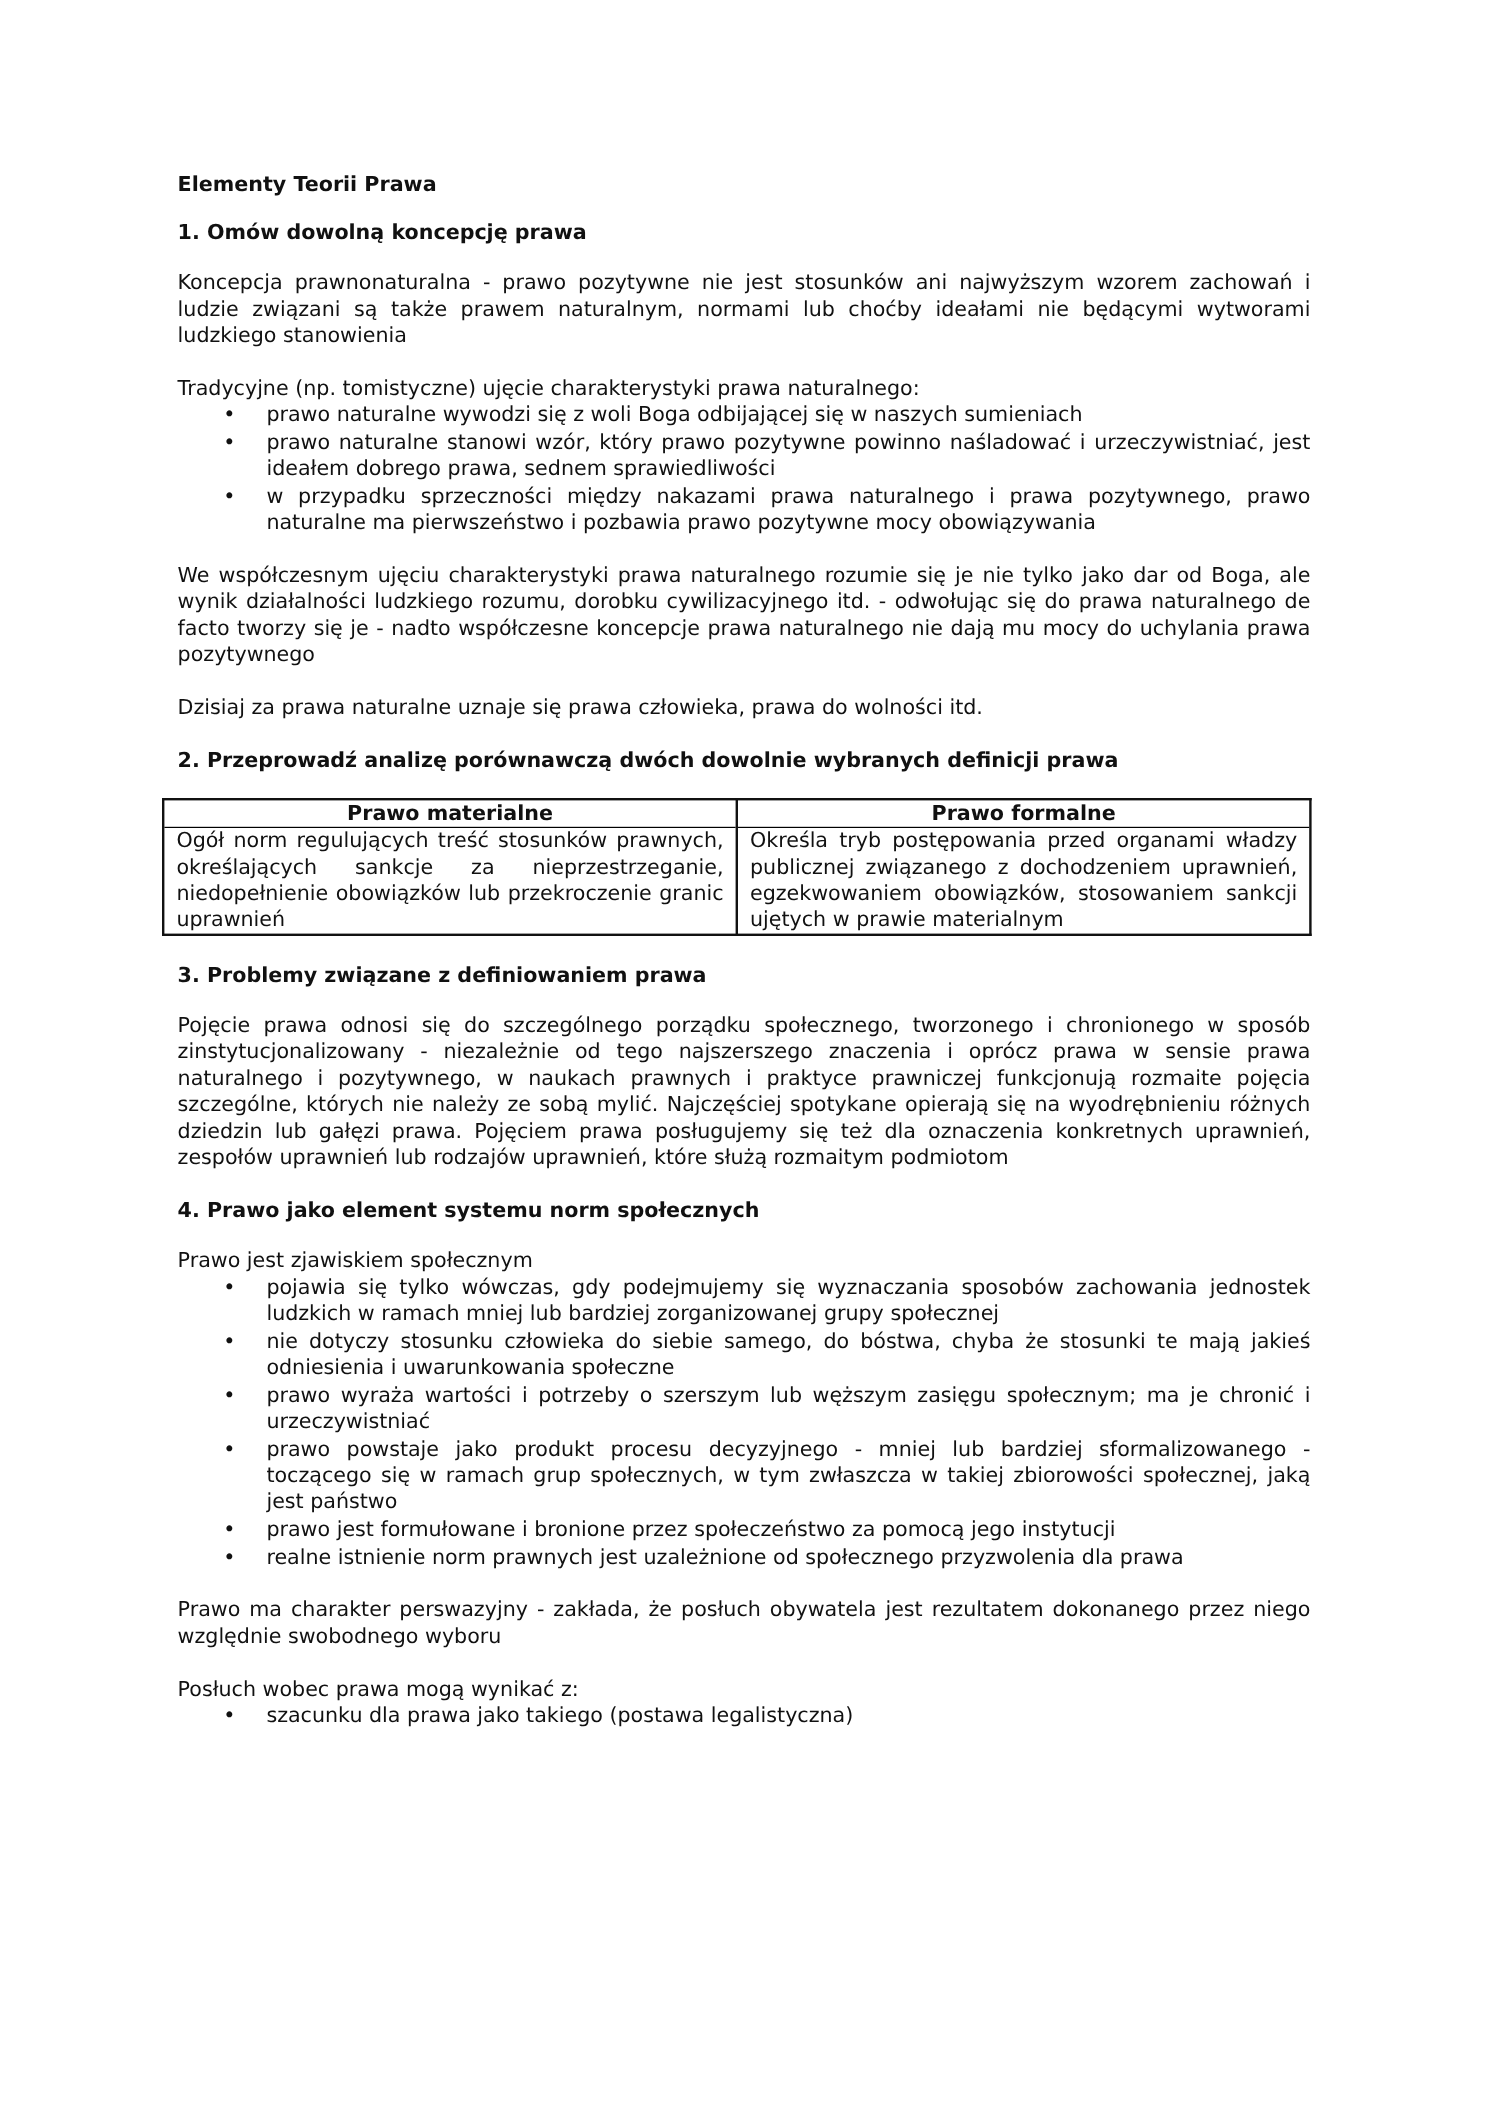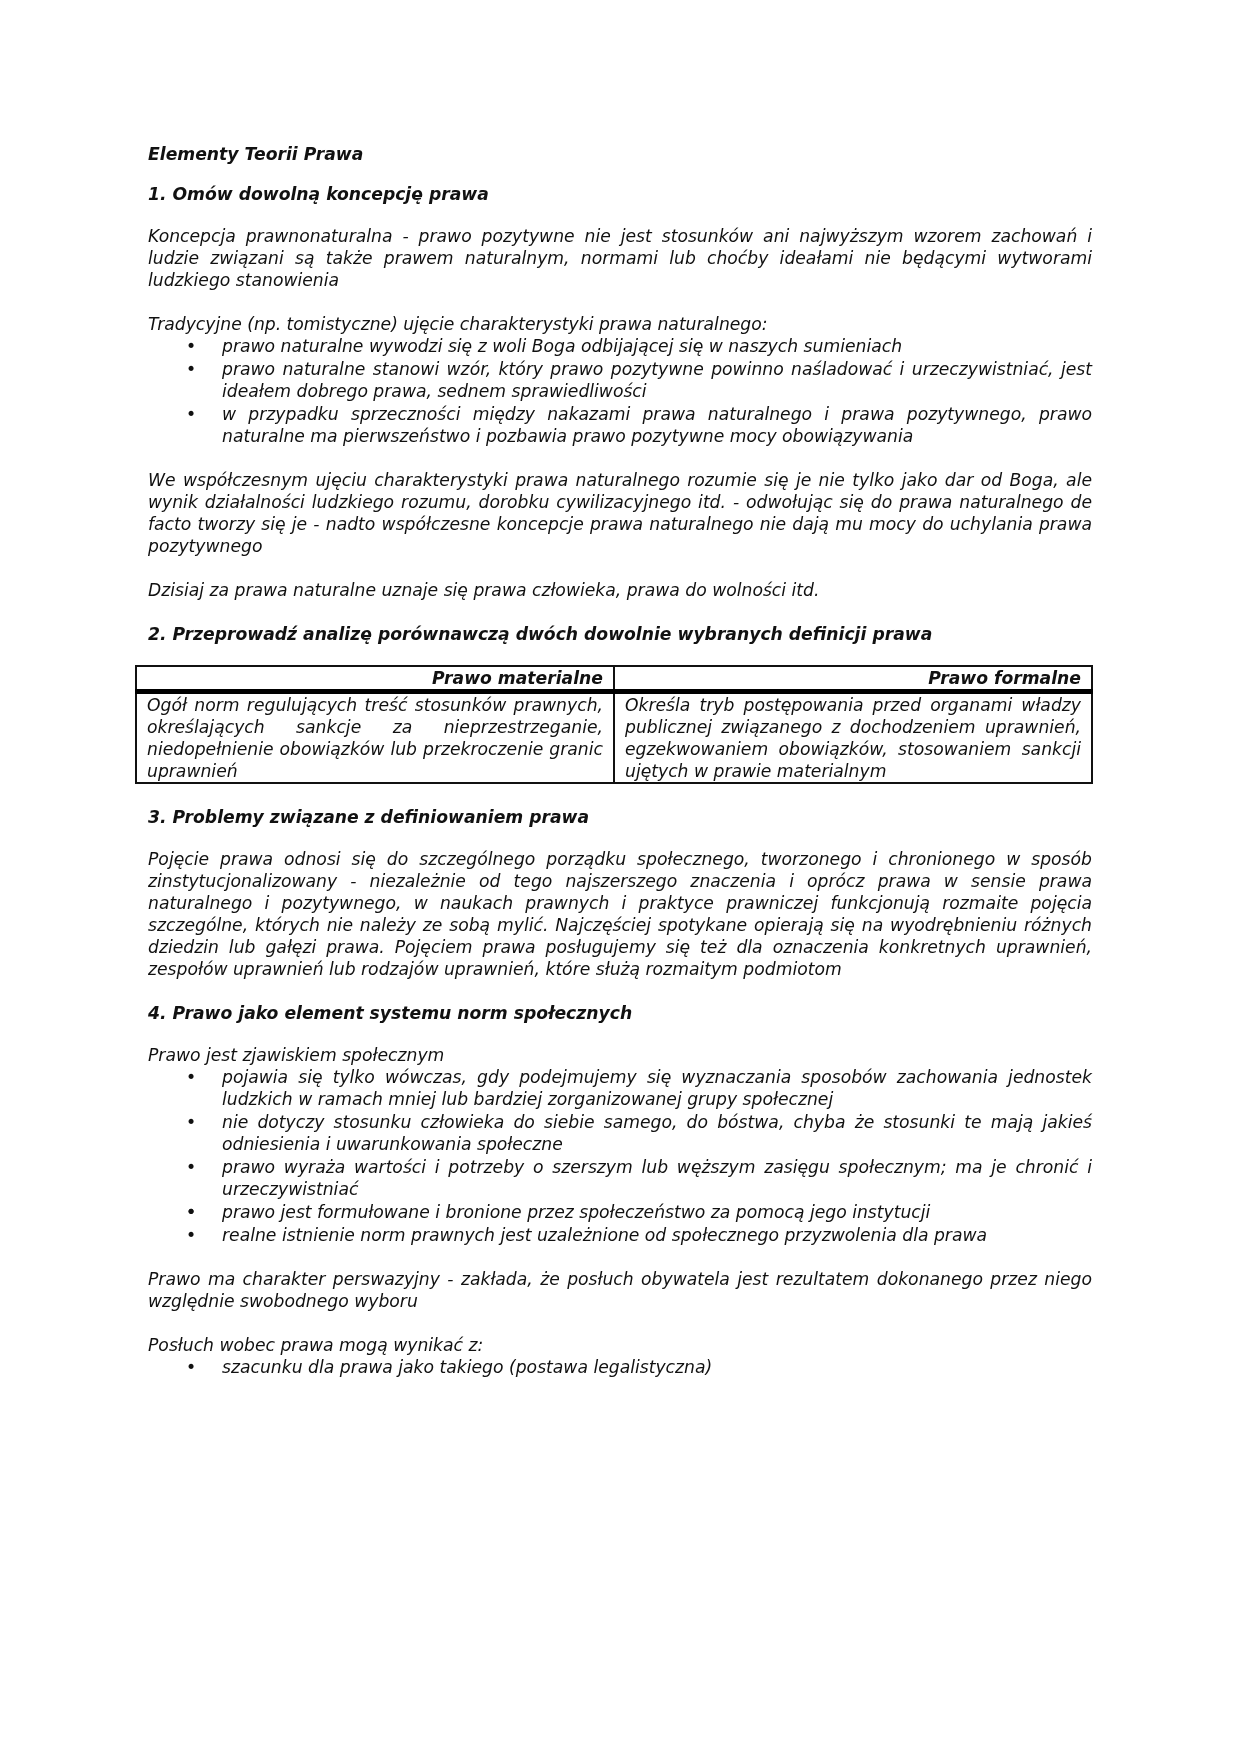--- a/index.html
+++ b/index.html
@@ -15,21 +15,20 @@
       font-family: "DejaVu Sans", sans-serif;
       color: #111111;
     }
     .page {
       position: absolute;
       left: 148px;
       top: 143px;
       width: 944px;
       font-size: 17.2px;
       line-height: 22px;
-      font-style: italic;
     }
     .title {
       font-weight: bold;
       margin: 0 0 18px 0;
       font-size: 17.2px;
     }
     h2.section {
       font-weight: bold;
       font-size: 17.2px;
       margin: 0 0 20px 0;
@@ -68,22 +67,22 @@
     }
     table.compare th, table.compare td {
       border: 2px solid #111111;
       padding: 0 10px;
       vertical-align: top;
       text-align: justify;
       width: 50%;
     }
     table.compare th {
       font-weight: bold;
-      text-align: right;
-      border-bottom: 5px solid #000000;
+      text-align: center;
+      border-bottom: 1px solid #000000;
     }
     table.compare td {
       border-top: none;
     }
   </style>
 </head>
 <body>
 
 <div class="page">
 
@@ -125,21 +124,21 @@
     <p class="para">Pojęcie prawa odnosi się do szczególnego porządku społecznego, tworzonego i chronionego w sposób zinstytucjonalizowany - niezależnie od tego najszerszego znaczenia i oprócz prawa w sensie prawa naturalnego i pozytywnego, w naukach prawnych i praktyce prawniczej funkcjonują rozmaite pojęcia szczególne, których nie należy ze sobą mylić. Najczęściej spotykane opierają się na wyodrębnieniu różnych dziedzin lub gałęzi prawa. Pojęciem prawa posługujemy się też dla oznaczenia konkretnych uprawnień, zespołów uprawnień lub rodzajów uprawnień, które służą rozmaitym podmiotom</p>
   </section>
 
   <section>
     <h2 class="section">4. Prawo jako element systemu norm społecznych</h2>
     <p class="lead">Prawo jest zjawiskiem społecznym</p>
     <ul class="bullets">
       <li><span class="bullet">•</span><span>pojawia się tylko wówczas, gdy podejmujemy się wyznaczania sposobów zachowania jednostek ludzkich w ramach mniej lub bardziej zorganizowanej grupy społecznej</span></li>
       <li><span class="bullet">•</span><span>nie dotyczy stosunku człowieka do siebie samego, do bóstwa, chyba że stosunki te mają jakieś odniesienia i uwarunkowania społeczne</span></li>
       <li><span class="bullet">•</span><span>prawo wyraża wartości i potrzeby o szerszym lub węższym zasięgu społecznym; ma je chronić i urzeczywistniać</span></li>
-      <li><span class="bullet">•</span></li>
+      <li><span class="bullet">•</span><span>prawo powstaje jako produkt procesu decyzyjnego - mniej lub bardziej sformalizowanego - toczącego się w ramach grup społecznych, w tym zwłaszcza w takiej zbiorowości społecznej, jaką jest państwo</span></li>
       <li><span class="bullet">•</span><span>prawo jest formułowane i bronione przez społeczeństwo za pomocą jego instytucji</span></li>
       <li><span class="bullet">•</span><span>realne istnienie norm prawnych jest uzależnione od społecznego przyzwolenia dla prawa</span></li>
     </ul>
     <p class="para">Prawo ma charakter perswazyjny - zakłada, że posłuch obywatela jest rezultatem dokonanego przez niego względnie swobodnego wyboru</p>
     <p class="lead">Posłuch wobec prawa mogą wynikać z:</p>
     <ul class="bullets">
       <li><span class="bullet">•</span><span>szacunku dla prawa jako takiego (postawa legalistyczna)</span></li>
     </ul>
   </section>
 

